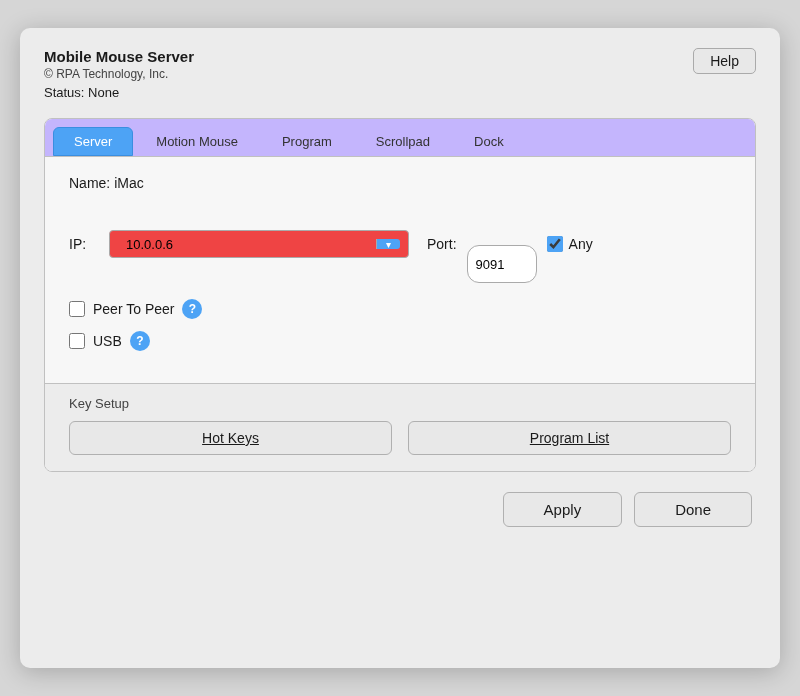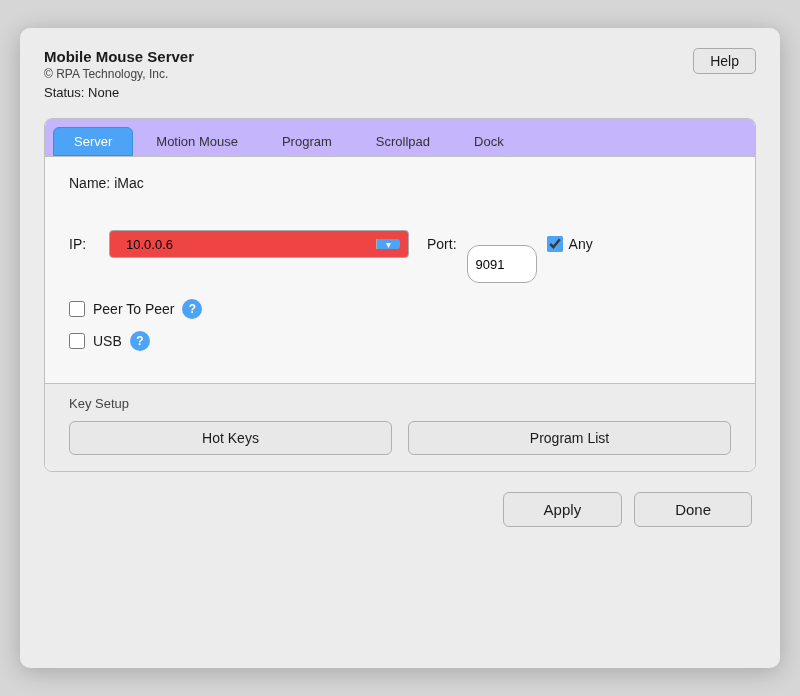--- a/index.html
+++ b/index.html
@@ -271,20 +271,21 @@
     .key-setup-btn {
       flex: 1;
       padding: 8px 0;
       background: #e8e8e8;
       border: 1px solid #b0b0b0;
       border-radius: 6px;
       font-size: 14px;
       cursor: pointer;
       text-align: center;
       color: #1a1a1a;
+      text-decoration: underline;
     }
 
     
     .bottom-bar {
       display: flex;
       justify-content: flex-end;
       gap: 12px;
       margin-top: 20px;
       padding: 0 4px;
     }

